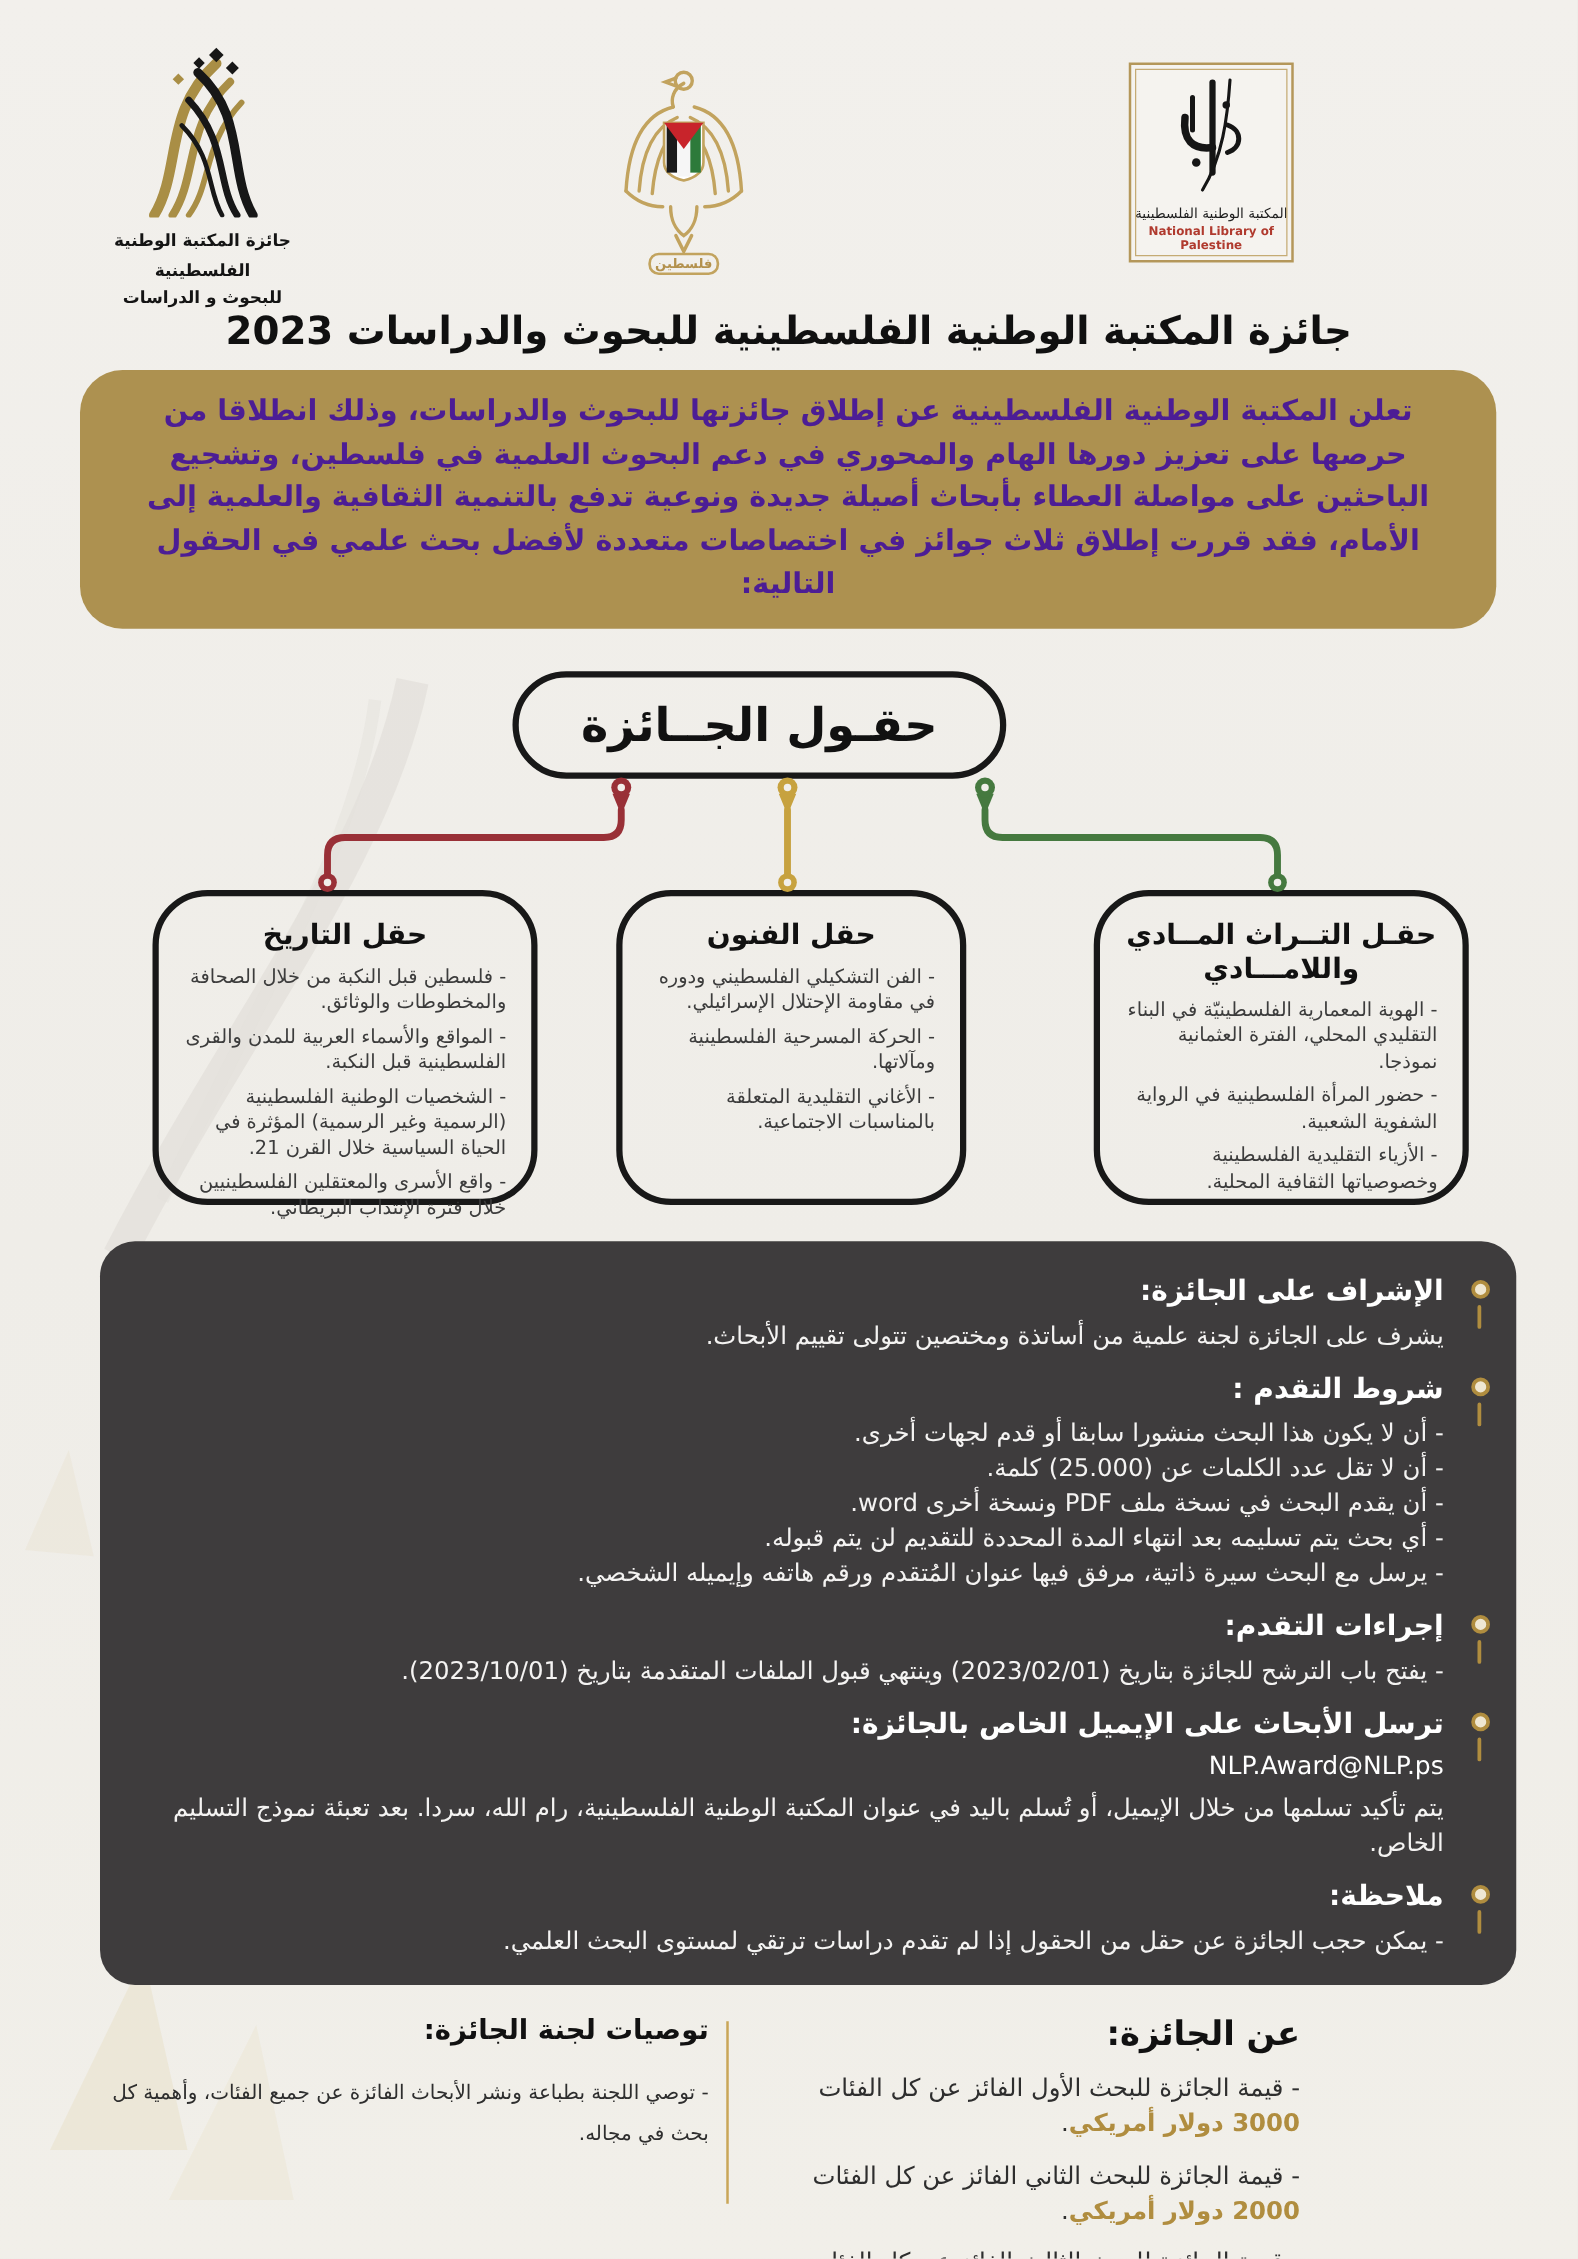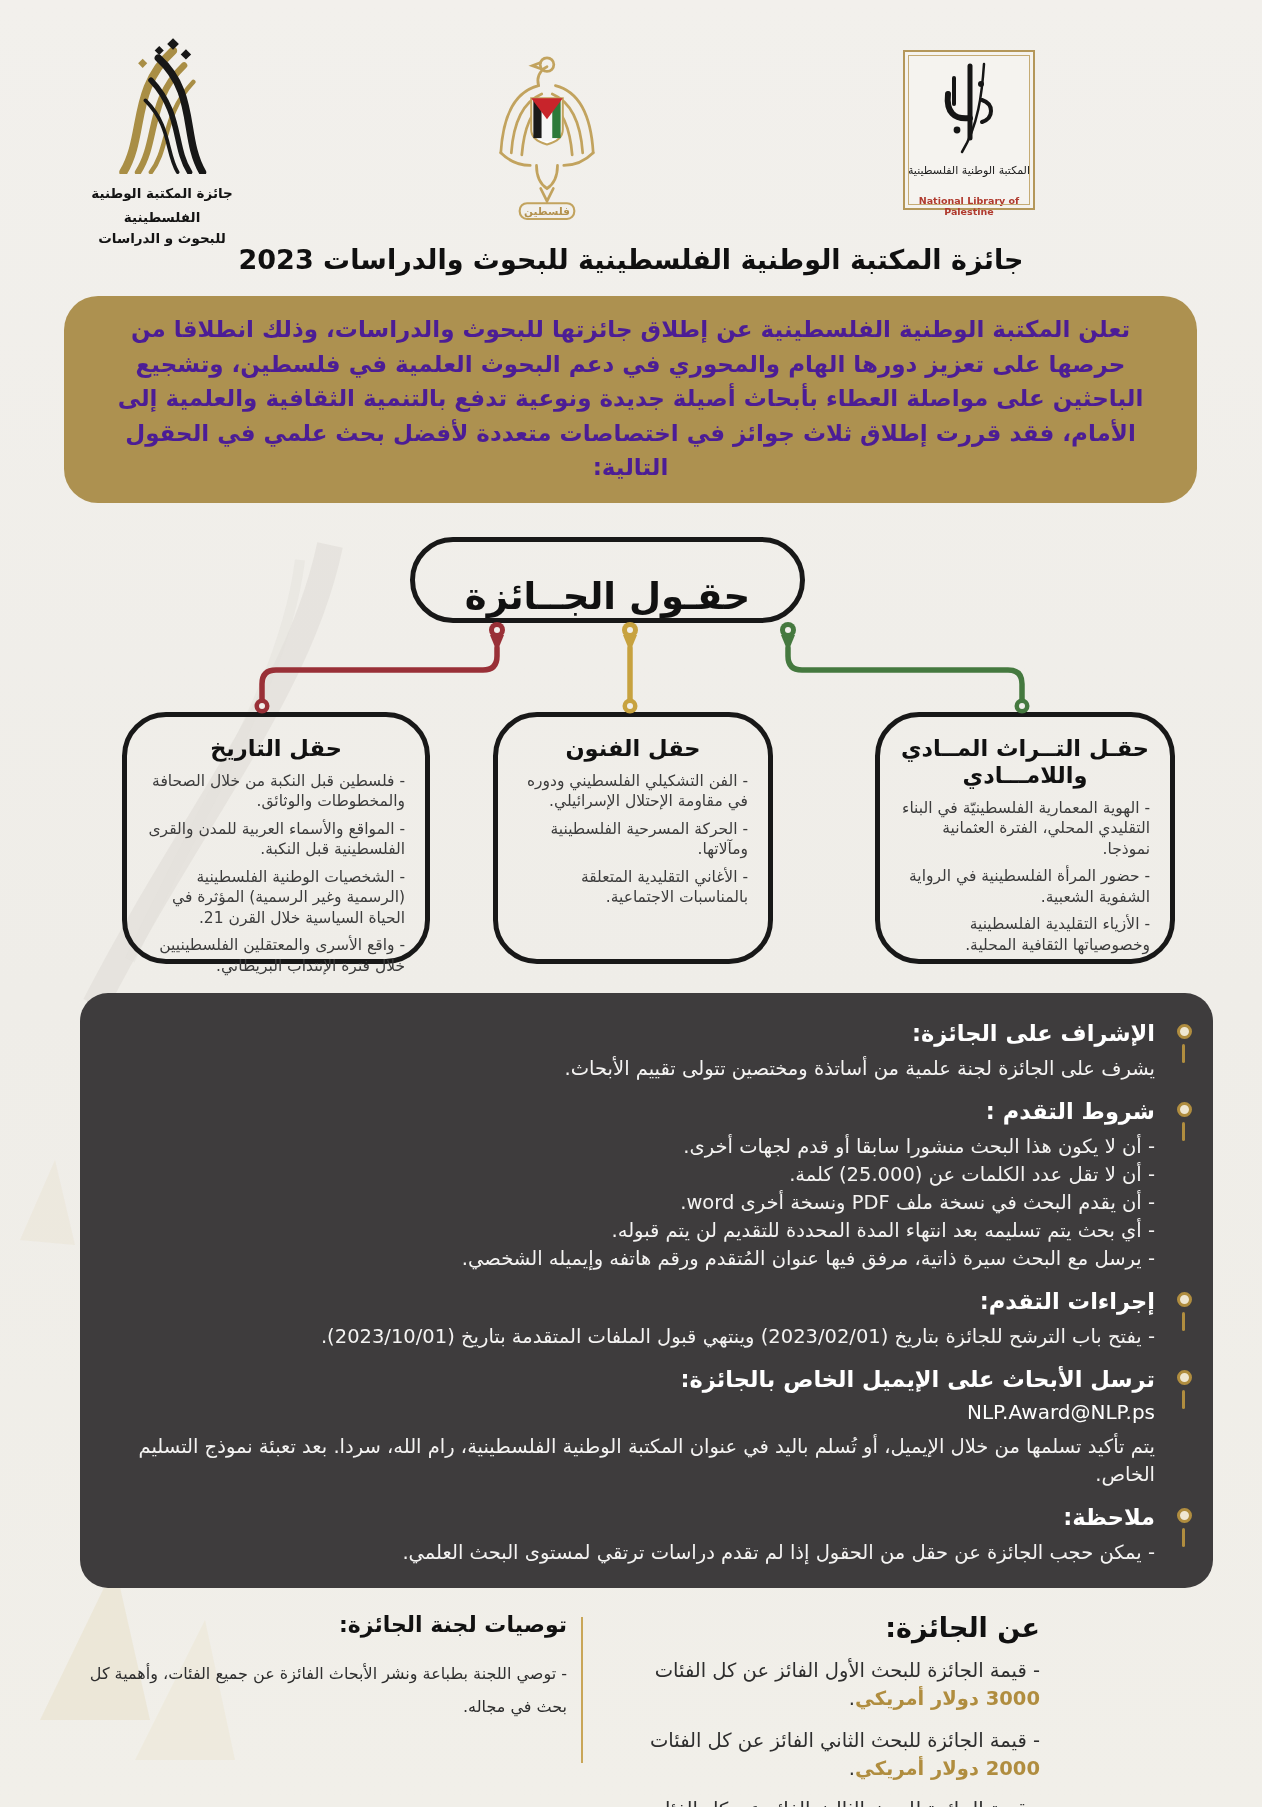--- a/index.html
+++ b/index.html
@@ -21,39 +21,39 @@
   
   #award-logo{position:absolute;left:72px;top:36px;width:180px;text-align:center;}
   #award-logo .caption{font-size:13.5px;font-weight:bold;color:#141414;line-height:1.75;margin-top:4px;}
   #emblem{position:absolute;left:462px;top:52px;width:170px;text-align:center;}
   #library-logo{
     position:absolute;left:903px;top:50px;width:132px;height:160px;
     border:2px solid #b4975a;background:#f5f3ef;box-sizing:border-box;text-align:center;
   }
   #library-logo .inner-frame{position:absolute;inset:3px;border:1px solid #c5ab74;pointer-events:none;}
   #library-logo .lib-ar{font-size:11px;font-weight:normal;color:#1c1c1c;margin-top:2px;}
-  #library-logo .lib-en{font-size:9.5px;font-weight:bold;color:#b03a2e;margin-top:18px;}
+  #library-logo .lib-en{font-size:9.5px;font-weight:bold;color:#b03a2e;margin-top:3px;}
   
   #page-title{
     position:absolute;top:226px;left:0;width:100%;
-    text-align:center;font-size:27px;font-weight:bold;color:#101010;letter-spacing:-.5px;
+    text-align:center;font-size:31px;font-weight:bold;color:#101010;letter-spacing:-.5px;
   }
   
   #intro-panel{
     position:absolute;left:64px;top:296px;width:1133px;box-sizing:border-box;
     background:#ad9150;border-radius:34px;
     color:#4c1d95;font-size:23px;font-weight:bold;line-height:34.5px;
     text-align:center;padding:16px 34px 18px 34px;
   }
   
   .chart-box{
     position:absolute;box-sizing:border-box;
     border:5px solid #181818;border-radius:44px;background:transparent;
   }
-  #root-box{left:410px;top:537px;width:395px;height:86px;display:flex;align-items:flex-end;justify-content:center;}
+  #root-box{left:410px;top:537px;width:395px;height:86px;display:flex;align-items:center;justify-content:center;}
   #root-box .root-label{font-size:37px;font-weight:bold;color:#111;}
   .field-box{top:712px;height:252px;padding:16px 0 0 0;overflow:visible;}
   #field-history{left:122px;width:308px;}
   #field-arts{left:493px;width:280px;}
   #field-heritage{left:875px;width:300px;}
   .field-title{text-align:center;font-size:22.5px;font-weight:bold;color:#111;line-height:1.2;margin:2px 14px 9px 14px;}
   .field-items{margin:0 20px 0 16px;}
   .field-item{font-size:15.5px;color:#3c3c3c;text-align:right;line-height:1.32;margin-bottom:7px;}
   #connector-svg{position:absolute;left:0;top:0;width:1262px;height:1807px;pointer-events:none;}
   

